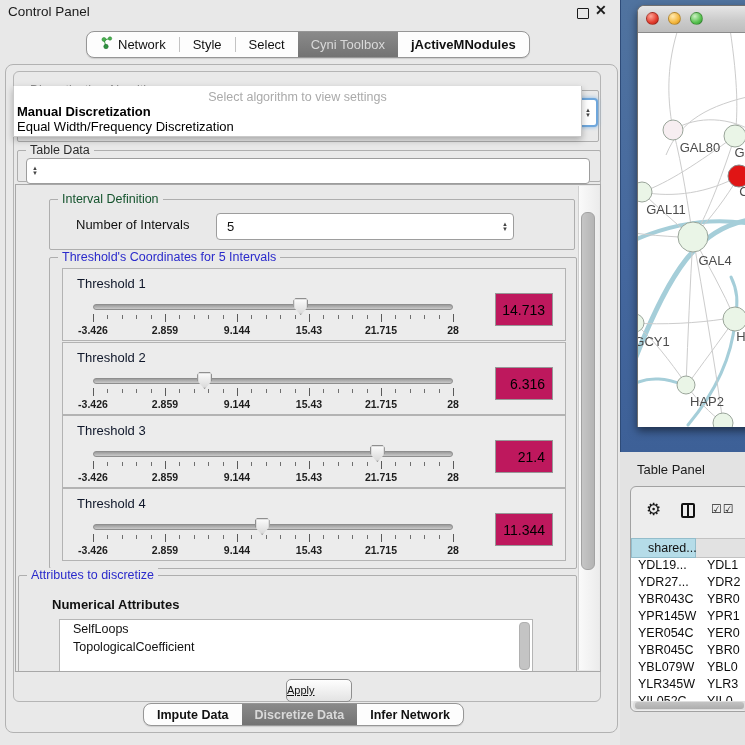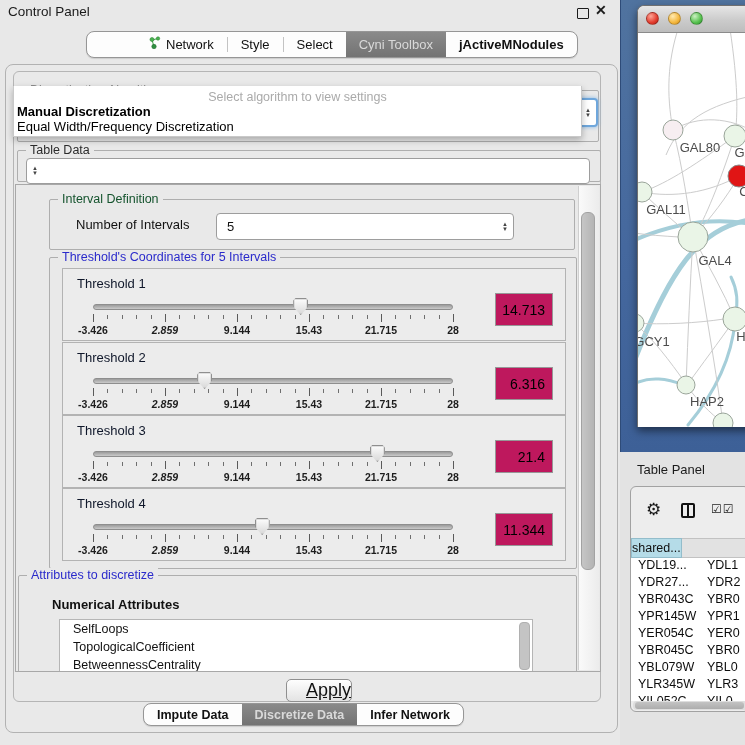--- a/index.html
+++ b/index.html
@@ -9,21 +9,21 @@
   #cp-title{position:absolute;left:8px;top:4px;font-size:13.5px;color:#1b1b1b;}
   #float-btn{position:absolute;left:577px;top:8px;width:10px;height:9px;border:1.5px solid #1b1b1b;border-radius:1px;}
   #close-btn{position:absolute;left:595px;top:2px;font-size:14px;font-weight:bold;color:#1b1b1b;}
   
   .seg{position:absolute;display:flex;align-items:stretch;background:#fdfdfd;
     border:1px solid #969696;border-radius:8px;overflow:hidden;box-shadow:0 1px 1px rgba(0,0,0,.12);}
   .seg .tab{display:flex;align-items:center;gap:5px;padding:0 13px;font-size:13px;color:#111;background:transparent;white-space:nowrap;}
   .seg .tab.sel{background:linear-gradient(#8a8a8a,#737373);color:#d9d9d9;}
   .seg .tab.bold{font-weight:bold;}
   .seg .vsep{width:1px;background:#c3c3c3;margin:5px 0;}
-  #top-tabs{left:86px;top:31px;height:25px;padding-left:48px;}
+  #top-tabs{left:86px;top:31px;height:25px;}
   #bottom-tabs{left:143px;top:703px;height:21px;}
   #bottom-tabs .tab{font-size:12.5px;font-weight:bold;}
   
   #outer-panel{position:absolute;left:5px;top:64px;width:611px;height:667px;
     border:1px solid #b2b2b2;border-radius:8px;background:#e9e9e9;}
   #inner-panel{position:absolute;left:7px;top:6px;width:586px;height:629px;
     border:1px solid #b5b5b5;border-radius:6px;background:#e9e9e9;}
   
   .fs{position:absolute;border:1px solid #aeaeae;border-radius:2px;}
   .fs .legend{position:absolute;top:-8px;left:8px;background:#e9e9e9;padding:0 4px;font-size:12.5px;white-space:nowrap;}
@@ -64,39 +64,39 @@
     clip-path:polygon(15% 0,85% 0,100% 15%,100% 52%,50% 100%,0 52%,0 15%);
     box-shadow:inset 0 0 0 1.2px #8f8f8f;}
   .ticks{position:absolute;left:0;top:17px;width:361px;height:8px;}
   .ticks .minor{position:absolute;left:0;top:1px;width:361px;height:4px;
     background-image:repeating-linear-gradient(to right,#6e6e6e 0 1px,transparent 1px 14.4px);}
   .ticks .major{position:absolute;left:0;top:0;width:361px;height:8px;
     background-image:repeating-linear-gradient(to right,#5a5a5a 0 1px,transparent 1px 72px);}
   .tick-labels{position:absolute;left:0;top:27px;width:360px;height:12px;}
   .tick-labels span{position:absolute;transform:translateX(-50%);font-size:10.5px;font-weight:bold;color:#1d1d1d;white-space:nowrap;}
   .tick-labels span:nth-child(1){left:0;}
-  .tick-labels span:nth-child(2){left:20%;font-style:italic;}
+  .tick-labels span:nth-child(2){left:20%;}
   .tick-labels span:nth-child(3){left:40%;}
   .tick-labels span:nth-child(4){left:60%;}
   .tick-labels span:nth-child(5){left:80%;}
   .tick-labels span:nth-child(6){left:100%;}
   .thr-value{position:absolute;right:12px;top:24px;width:58px;height:33px;background:#be185d;
     border:1px solid #979797;font-size:14px;color:#000;text-align:right;
     padding:8px 7px 0 0;box-sizing:border-box;}
   
   #attr-head{position:absolute;left:33px;top:21px;font-size:13px;font-weight:bold;color:#111;}
   #attr-list{position:absolute;left:40px;top:43px;width:472px;height:60px;background:#fff;
     border:1px solid #b5b5b5;overflow:hidden;}
   .attr-item{padding:2px 0 2px 13px;font-size:12.5px;color:#111;white-space:nowrap;}
   #attr-vthumb{position:absolute;right:2px;top:2px;width:9px;height:46px;border-radius:4px;
     background:#c4c4c4;border:1px solid #b0b0b0;}
   
   #apply-btn{position:absolute;left:272px;top:607px;width:64px;height:21px;
     background:linear-gradient(#fefefe,#e3e3e3);border:1px solid #8f8f8f;border-radius:5px;
-    font-size:18px;color:#111;text-align:right;line-height:20px;text-decoration:underline;}
+    font-size:11px;color:#111;text-align:left;line-height:20px;text-decoration:underline;}
   
   #right{position:absolute;left:620px;top:0;width:125px;height:745px;overflow:hidden;background:#e3e3e3;}
   #blue-bg{position:absolute;left:0;top:0;width:125px;height:452px;
     background:linear-gradient(180deg,#50739f 0%,#45689e 55%,#3d6097 100%);
     border-left:1px solid #2e4b78;}
   #net-window{position:absolute;left:17px;top:5px;width:120px;height:421px;
     border-radius:7px 7px 0 0;box-shadow:0 4px 9px rgba(0,0,0,.5);
     border:1px solid #6f6f6f;border-bottom:none;background:#fff;}
   #net-titlebar{position:absolute;left:0;top:0;right:0;height:26px;border-radius:6px 6px 0 0;
     background:linear-gradient(#e6e6e6,#cbcbcb 55%,#bdbdbd);border-bottom:1px solid #8b8b8b;}
@@ -107,21 +107,21 @@
   #net-canvas{position:absolute;left:0;top:27px;width:120px;height:394px;background:#fff;overflow:hidden;}
   #tp-region{position:absolute;left:0;top:452px;width:125px;height:293px;background:#e3e3e3;}
   #tp-title{position:absolute;left:17px;top:10px;font-size:13px;color:#1b1b1b;}
   #tp-window{position:absolute;left:10px;top:34px;width:118px;height:224px;border:1px solid #a2a2a2;
     border-radius:6px;background:#ededed;overflow:hidden;}
   #tp-gear{position:absolute;left:15px;top:14px;font-size:17px;color:#1a1a1a;line-height:17px;}
   #tp-colicon{position:absolute;left:50px;top:16px;width:14px;height:15px;border:2px solid #111;border-radius:2px;box-sizing:border-box;}
   #tp-colicon::after{content:"";position:absolute;left:4px;top:0;width:2px;height:11px;background:#111;}
   #tp-checks{position:absolute;left:80px;top:15px;font-size:12px;color:#222;letter-spacing:1px;}
   #tp-header{position:absolute;left:0;top:51px;right:0;height:20px;display:flex;font-size:12.5px;}
-  #tp-header .h1{width:65px;background:#b5dce8;border:1px solid #93bdcb;text-align:center;line-height:18px;color:#111;box-sizing:border-box;}
+  #tp-header .h1{width:65px;background:#b5dce8;border:1px solid #93bdcb;text-align:center;line-height:18px;color:#111;box-sizing:border-box;padding-left:16px;}
   #tp-header .h2{flex:1;background:#e2e2e2;border:1px solid #c2c2c2;border-left:none;line-height:18px;color:#111;
     padding-left:70px;white-space:nowrap;overflow:hidden;box-sizing:border-box;}
   #tp-rows{position:absolute;left:0;top:71px;right:0;height:143px;background:#fff;overflow:hidden;}
   .trow{display:flex;height:17px;font-size:12.5px;color:#0d0d0d;}
   .trow .c1{width:68px;padding-left:7px;white-space:nowrap;overflow:hidden;box-sizing:border-box;}
   .trow .c2{flex:1;padding-left:8px;white-space:nowrap;overflow:hidden;}
   #tp-hscroll{position:absolute;left:2px;right:2px;top:214px;height:9px;background:#dedede;border-radius:4px;}
   #tp-hthumb{position:absolute;left:2px;top:1px;right:3px;height:7px;border-radius:3px;
     background:linear-gradient(#c3c3c3,#adadad);}
   svg text{font-family:"Liberation Sans",sans-serif;}
@@ -287,21 +287,20 @@
             <div class="thr-value">11.344</div>
           </div>
         </div>
 
         <div class="fs" style="left:2px;top:390px;width:557px;height:110px;">
           <span class="legend blue">Attributes to discretize</span>
           <div id="attr-head">Numerical Attributes</div>
           <div id="attr-list">
             <div class="attr-item">SelfLoops</div>
               <div class="attr-item">TopologicalCoefficient</div>
-              <div class="attr-item">BetweennessCentrality</div>
               <div id="attr-vthumb"></div>
           </div>
         </div>
 
         <div id="vtrack">
           <div id="vthumb"></div>
         </div>
       </div>
 
       <div id="apply-btn">Apply</div>

